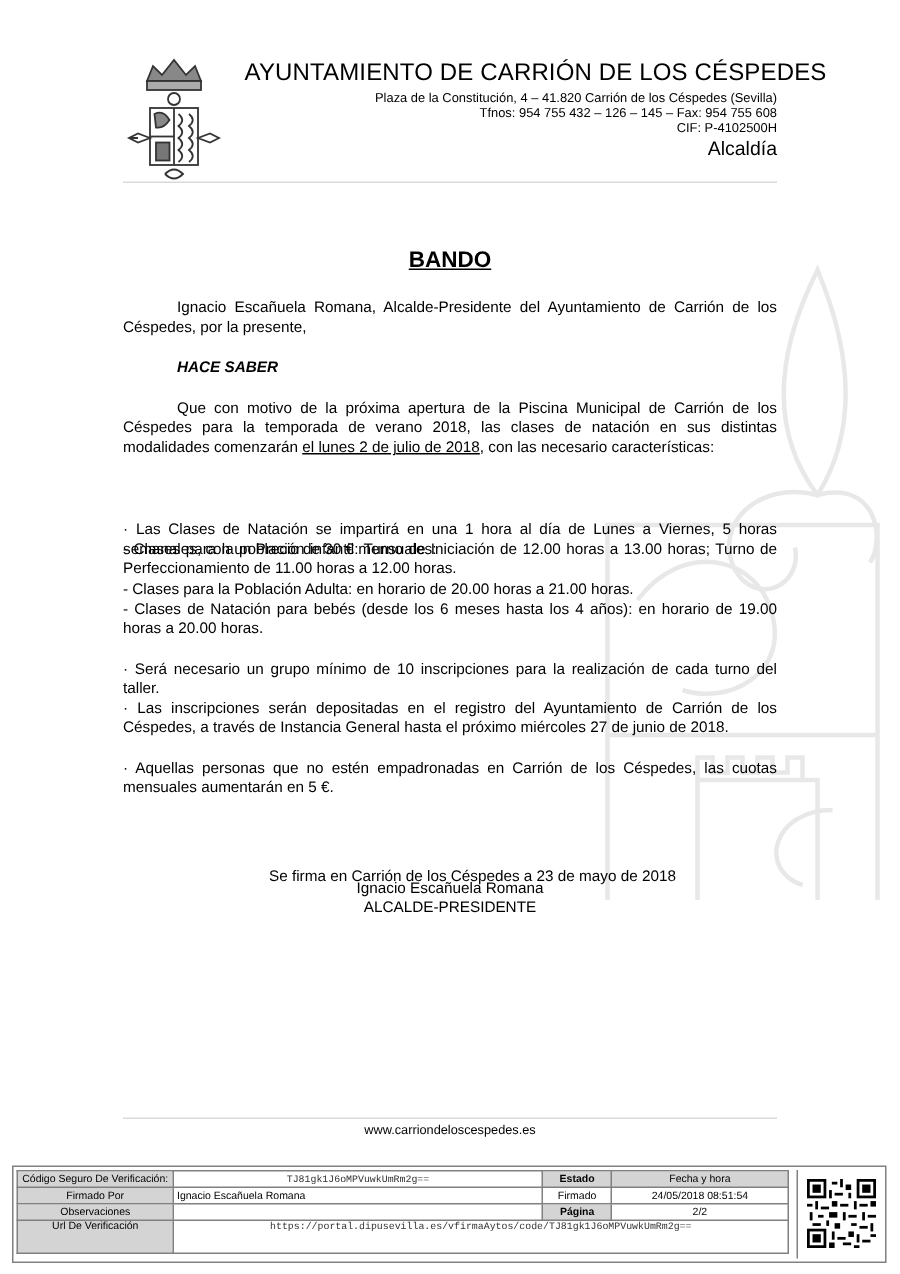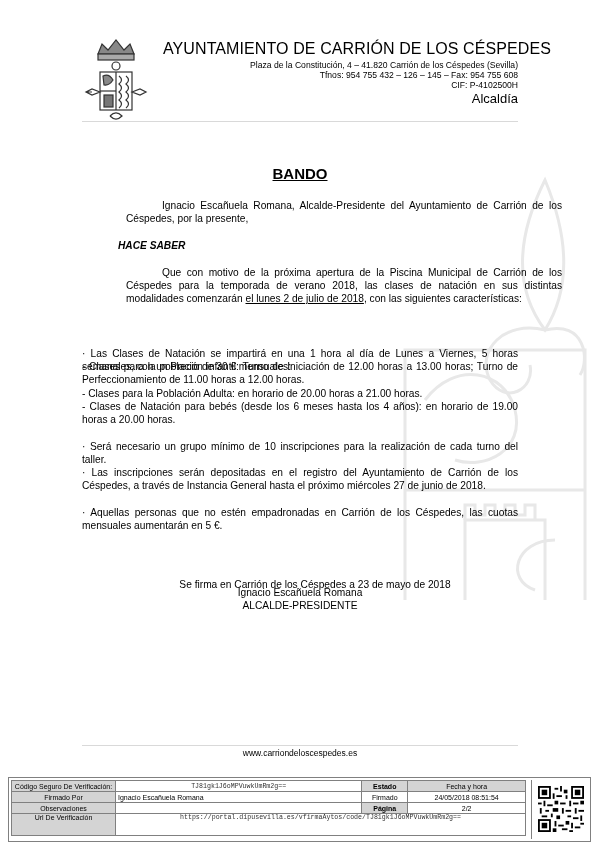--- a/index.html
+++ b/index.html
@@ -13,21 +13,21 @@
   .header-line { position: absolute; right: 82px; font-size: 8.6px; text-align: right; white-space: nowrap; }
   .hl1 { top: 60px; }
   .hl2 { top: 70px; }
   .hl3 { top: 80px; }
   .alcaldia { position: absolute; right: 82px; top: 91px; font-size: 13px; }
   .header-rule { position: absolute; left: 82px; top: 121px; width: 436px; height: 1px; background: #d9d9d9; }
 
   .doc { font-family: "Liberation Sans", sans-serif; font-size: 10.2px; line-height: 13.2px; }
   .title { position: absolute; left: 0; width: 600px; top: 167px; text-align: center; font-weight: bold; font-size: 15px; text-decoration: underline; }
   .para { position: absolute; left: 82px; width: 436px; text-align: justify; }
-  .indent { text-indent: 36px; margin-left: 44px; }
+  .indent { text-indent: 36px; }
   .bold { font-weight: bold; }
   .u { text-decoration: underline; }
 
   .sign { position: absolute; left: 0; width: 600px; text-align: center; }
 
   .footer-rule { position: absolute; left: 82px; top: 745px; width: 436px; height: 1px; background: #d9d9d9; }
   .website { position: absolute; left: 0; width: 600px; top: 748px; text-align: center; font-size: 8.5px; }
 
   .verif { position: absolute; left: 8px; top: 777px; width: 583px; height: 65px; border: 1px solid #808080; box-sizing: border-box; }
   .verif table { position: absolute; left: 2px; top: 2px; border-collapse: collapse; font-size: 7px; width: 515px; }
@@ -79,21 +79,21 @@
 <div class="alcaldia">Alcaldía</div>
 <div class="header-rule"></div>
 
 <div class="doc">
   <div class="title">BANDO</div>
 
   <div class="para indent" style="top:199px;">Ignacio Escañuela Romana, Alcalde-Presidente del Ayuntamiento de Carrión de los Céspedes, por la presente,</div>
 
   <div class="para bold" style="top:239px; left:118px; width:300px;font-style:italic;">HACE SABER</div>
 
-  <div class="para indent" style="top:266px;"><span>Que con motivo de la próxima apertura  de la Piscina Municipal de Carrión de los Céspedes para la temporada de verano 2018, las clases de natación en sus distintas modalidades comenzarán </span><span class="u">el lunes 2 de julio de 2018</span><span>, con las siguientes características:</span></div>
+  <div class="para indent" style="top:266px;"><span>Que con motivo de la próxima apertura  de la Piscina Municipal de Carrión de los Céspedes para la temporada de verano 2018, las clases de natación en sus distintas modalidades comenzarán </span><span class="u">el lunes 2 de julio de 2018</span><span>, con las necesario características:</span></div>
 
   <div class="para" style="top:320px;margin-top:27px;">· Las Clases de Natación se impartirá en una 1 hora al día de Lunes a Viernes, 5 horas semanales, con un Precio de 30 € mensuales:</div>
 
   <div class="para" style="top:360px;">- Clases para la población infantil: Turno de Iniciación de 12.00 horas a 13.00 horas; Turno de Perfeccionamiento de 11.00 horas a 12.00 horas.</div>
   <div class="para" style="top:387px;">- Clases para la Población Adulta: en horario de 20.00 horas a 21.00 horas.</div>
   <div class="para" style="top:400px;">- Clases de Natación para bebés (desde los 6 meses hasta los 4 años): en horario de 19.00 horas a 20.00 horas.</div>
 
   <div class="para" style="top:440px;">· Será necesario un grupo mínimo de 10 inscripciones para la realización de cada turno del taller.</div>
 
   <div class="para" style="top:466px;">· Las inscripciones serán depositadas en el registro del Ayuntamiento de Carrión de los Céspedes, a través de Instancia General hasta el próximo miércoles 27 de junio de 2018.</div>

